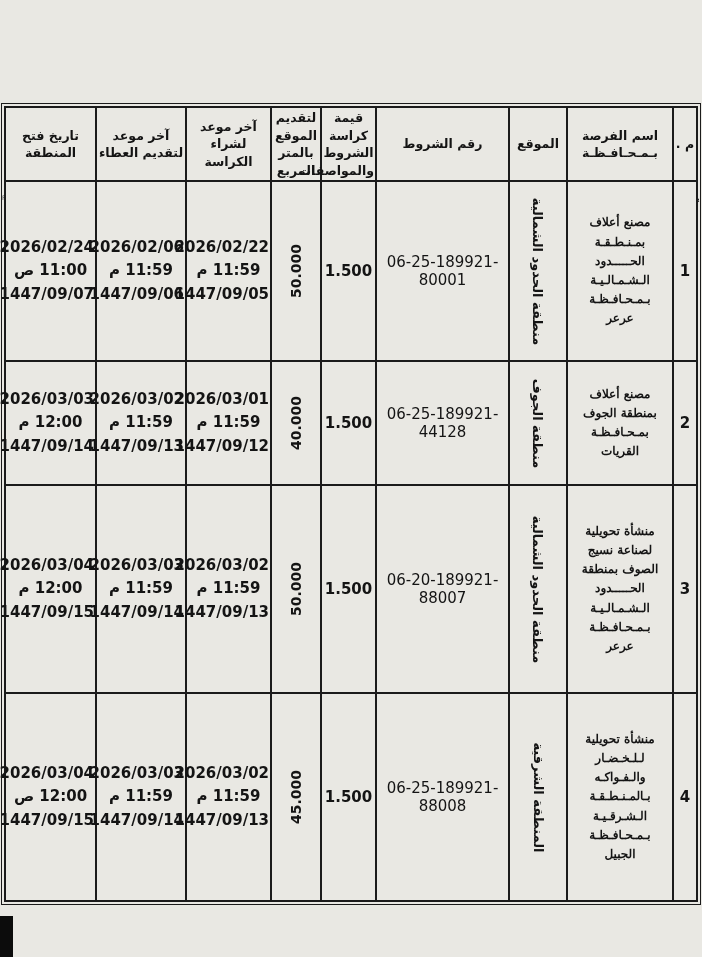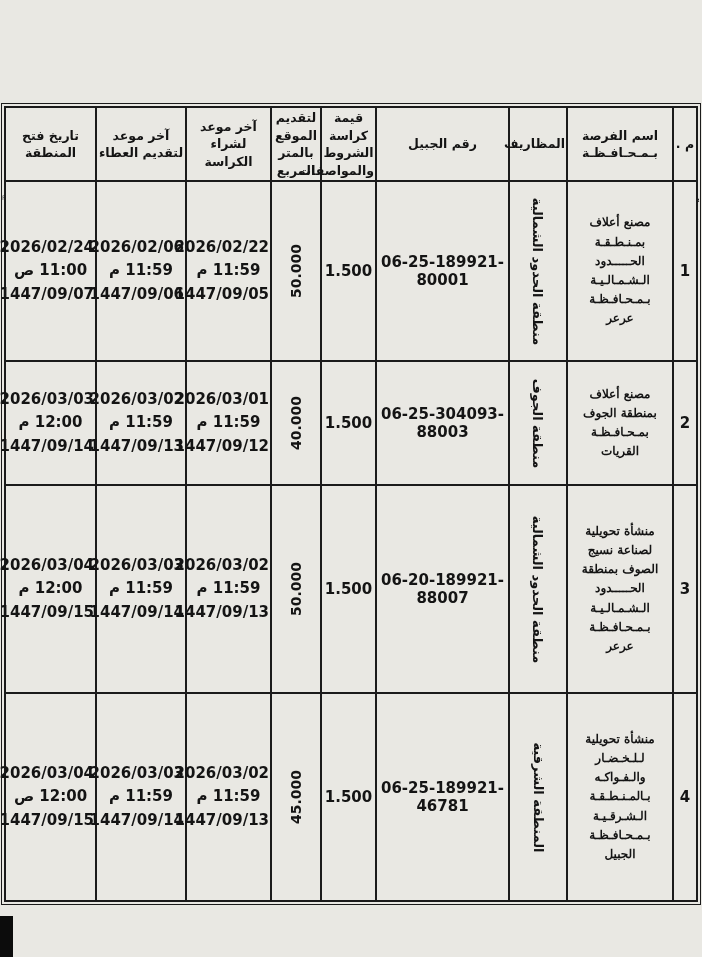--- a/index.html
+++ b/index.html
@@ -27,21 +27,21 @@
 
   
   table{border-collapse:collapse;table-layout:fixed;width:692px;margin:106px 4px 0 auto;
         background:#e9e8e3;outline:1.5px solid #1b1b1b;outline-offset:2px;position:relative;z-index:2;}
   td,th{border:2px solid #1b1b1b;text-align:center;vertical-align:middle;padding:1px;overflow:visible;}
   th{font-size:12.5px;font-weight:900;line-height:1.4;white-space:pre-line;}
   .h-row{height:52px;}
   .r1{height:180px;} .r2{height:124px;} .r3{height:208px;} .r4{height:208px;}
   .name{font-size:12px;font-weight:900;line-height:1.6;white-space:pre-line;
         font-family:"DejaVu Serif","Liberation Serif",serif;}
-  .num{font-size:15px;font-weight:bold;direction:ltr;}
+  .num{font-size:15px;font-weight:normal;direction:ltr;}
   .val{font-size:15px;font-weight:bold;margin-left:8px;}
   .dt{font-size:15px;font-weight:bold;line-height:1.55;white-space:pre-line;}
   .no{font-size:15px;font-weight:bold;}
   .cellflex{display:flex;align-items:center;justify-content:center;width:100%;height:100%;}
   .vregion{transform:rotate(90deg);white-space:nowrap;font-size:13px;font-weight:900;}
   .varea{transform:rotate(-90deg);white-space:nowrap;font-size:14px;font-weight:bold;direction:ltr;}
   .corner{position:absolute;left:0;top:810px;width:13px;height:147px;background:#0c0c0c;z-index:1;}
 </style>
 </head>
 <body>
@@ -100,22 +100,22 @@
       <col style="width:55px">
         <col style="width:50px">
         <col style="width:85px">
         <col style="width:90px">
         <col style="width:91px">
     </colgroup>
     <tbody>
         <tr class="h-row">
       <th>م .</th>
       <th>اسم الفرصة بـمـحـافـظـة</th>
-      <th>المظاريف</th>
-      <th>رقم الجبيل</th>
+      <th>الموقع</th>
+      <th>رقم الشروط</th>
       <th>قيمة كراسة
 الشروط
 والمواصفات</th>
       <th>لتقديم
 الموقع بالمتر
 المربع</th>
       <th>آخر موعد
 لشراء الكراسة</th>
       <th>آخر موعد
 لتقديم العطاء</th>
@@ -157,21 +157,21 @@
       <td class="no">2</td>
       <td class="name">مصنع أعلاف
 بمنطقة الجوف
 بمـحـافـظـة
 القريات</td>
       <td>
             <div class="cellflex">
               <span class="vregion">منطقة الجوف</span>
             </div>
           </td>
-      <td class="num">06-25-304093-88003</td>
+      <td class="num">06-25-189921-44128</td>
       <td class="val">1.500</td>
       <td>
             <div class="cellflex">
               <span class="varea">40.000</span>
             </div>
           </td>
       <td class="dt">2026/03/01
 11:59 م
 1447/09/12</td>
       <td class="dt">2026/03/02
@@ -221,21 +221,21 @@
 والـفـواكـه
 بـالمـنـطـقـة
 الـشـرقـيـة
 بـمـحـافـظـة
 الجبيل</td>
       <td>
             <div class="cellflex">
               <span class="vregion">المنطقة الشرقية</span>
             </div>
           </td>
-      <td class="num">06-25-189921-46781</td>
+      <td class="num">06-25-189921-88008</td>
       <td class="val">1.500</td>
       <td>
             <div class="cellflex">
               <span class="varea">45.000</span>
             </div>
           </td>
       <td class="dt">2026/03/02
 11:59 م
 1447/09/13</td>
       <td class="dt">2026/03/03

